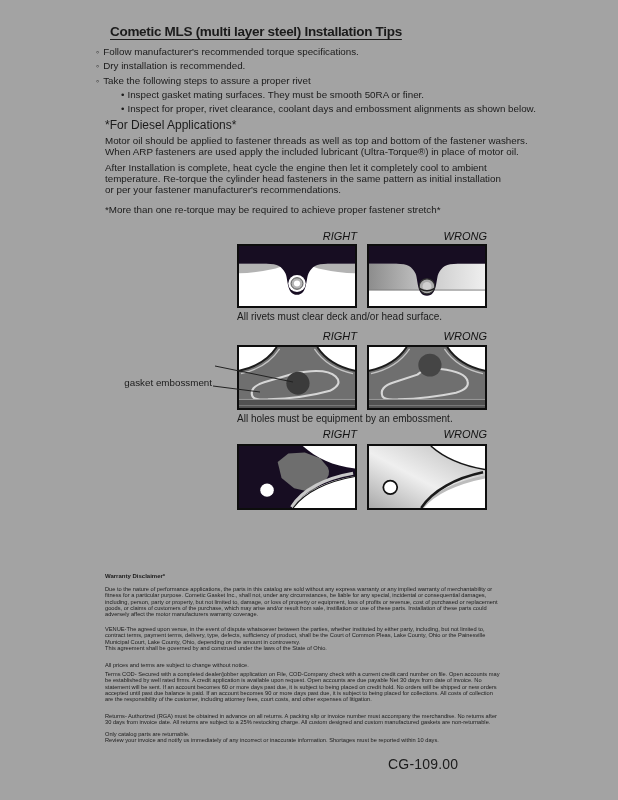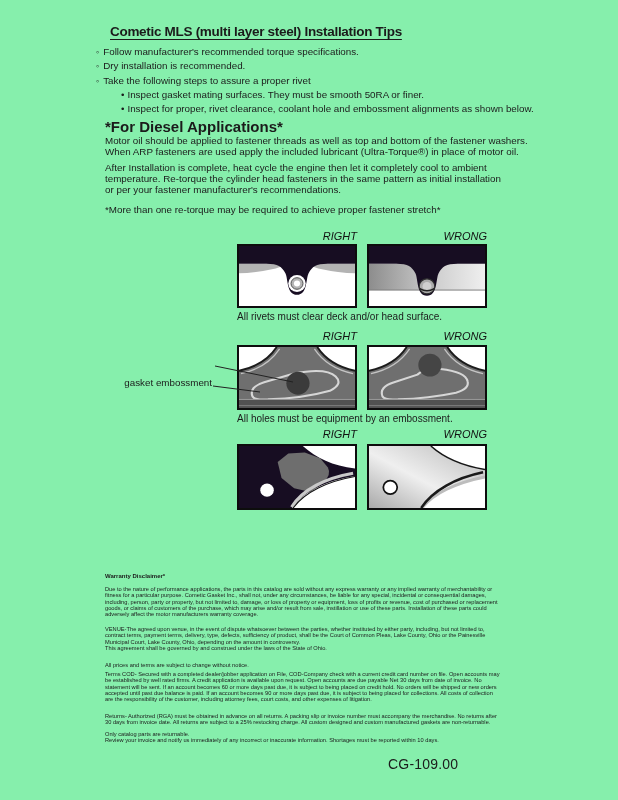--- a/index.html
+++ b/index.html
@@ -1,33 +1,33 @@
 <!DOCTYPE html>
 <html><head>
 <meta charset="utf-8">
 <style>
   html,body { margin:0; padding:0; background:#ffffff; }
   .page {
-    position:relative; width:618px; height:800px; background:#86efac;
+    position:relative; width:618px; height:800px; background:#a3a3a3;
     font-family:"Liberation Sans", sans-serif; color:#1b1b1b; overflow:hidden;
   }
   .abs { position:absolute; }
   .pre { white-space:pre-line; }
 
   .title {
     left:110px; top:24px; font-size:13.5px; font-weight:bold;
     letter-spacing:-0.3px; text-decoration:underline; text-underline-offset:3px;
   }
 
   .bullets { left:96px; top:45px; width:505px; font-size:9.8px; line-height:13.4px; }
   .lvl1::before { content:"◦"; margin-right:4px; font-size:9px; }
   .lvl2 { padding-left:25px; }
   .lvl2::before { content:"•"; margin-right:3px; }
 
-  .dheading { left:105px; top:118px; font-size:15px; font-weight:bold; }
+  .dheading { left:105px; top:118px; font-size:12px; font-weight:normal; }
   .para { left:105px; width:480px; font-size:9.8px; line-height:11px; }
 
   .dlabel { width:120px; text-align:right; font-size:11px; color:#111;font-style:italic; }
   .dbox {
     width:120px; box-sizing:border-box; border:2px solid #0d0d0d; background:#fff;
   }
   .dbox svg { display:block; width:100%; height:100%; }
   .caption { font-size:10px; line-height:12.8px; }
   .sidelabel { font-size:9.8px; line-height:10.6px; text-align:right; }
 
@@ -41,21 +41,21 @@
 
 <div class="page">
 
   <div class="abs title">Cometic MLS (multi layer steel) Installation Tips</div>
 
   <div class="abs bullets">
     <div class="lvl1">Follow manufacturer's recommended torque specifications.</div>
     <div class="lvl1">Dry installation is recommended.</div>
     <div class="lvl1">Take the following steps to assure a proper rivet</div>
     <div class="lvl2">Inspect gasket mating surfaces.  They must be smooth 50RA or finer.</div>
-    <div class="lvl2">Inspect for proper, rivet clearance, coolant hole and embossment alignments as shown below.</div>
+    <div class="lvl2">Inspect for proper, rivet clearance, coolant days and embossment alignments as shown below.</div>
   </div>
 
   <div class="abs dheading">*For Diesel Applications*</div>
   <div class="abs para pre" style="top:135px;">Motor oil should be applied to fastener threads as well as top and bottom of the fastener washers.
 When ARP fasteners are used apply the included lubricant (Ultra-Torque®) in place of motor oil.</div>
   <div class="abs para pre" style="top:162px;">After Installation is complete, heat cycle the engine then let it completely cool to ambient
 temperature. Re-torque the cylinder head fasteners in the same pattern as initial installation
 or per your fastener manufacturer's recommendations.</div>
   <div class="abs para" style="top:204px;">*More than one re-torque may be required to achieve proper fastener stretch*</div>
 

